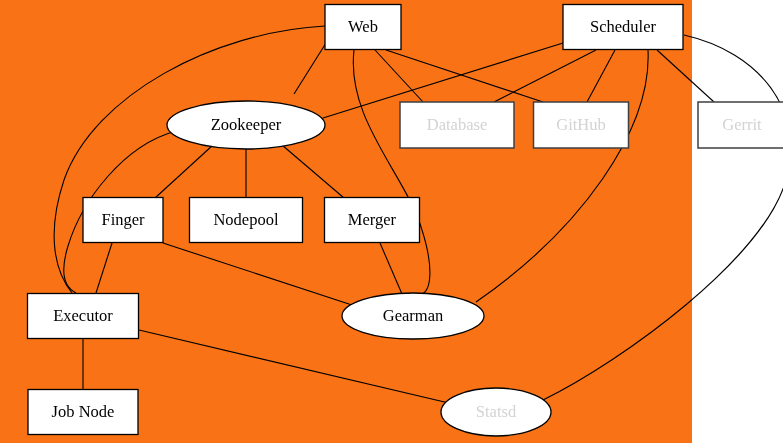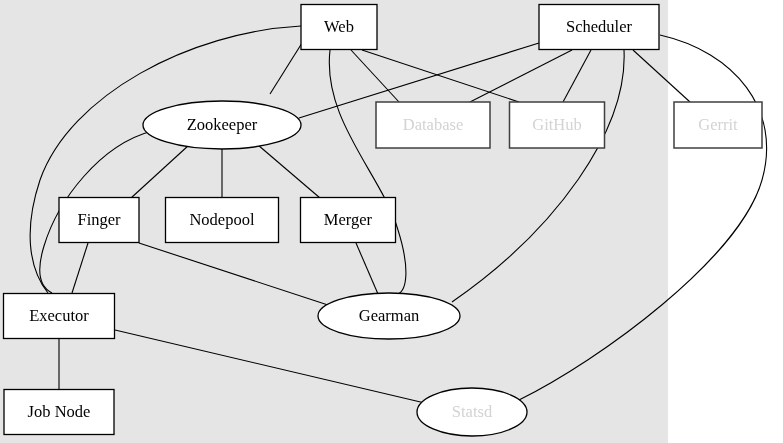--- a/index.html
+++ b/index.html
@@ -11,21 +11,22 @@
   body {
     width: 783px;
     height: 443px;
     overflow: hidden;
     font-family: "Liberation Serif", "DejaVu Serif", serif;
   }
   #diagram-root {
     position: relative;
     width: 668px;
     height: 443px;
-    background: #e5e5e5;
+    background: #f97316;
+    padding-left: 24px;
   }
   svg#graph {
     display: block;
     width: 783px;
     height: 443px;
   }
   .edge {
     fill: none;
     stroke: #000000;
     stroke-width: 1.1;

